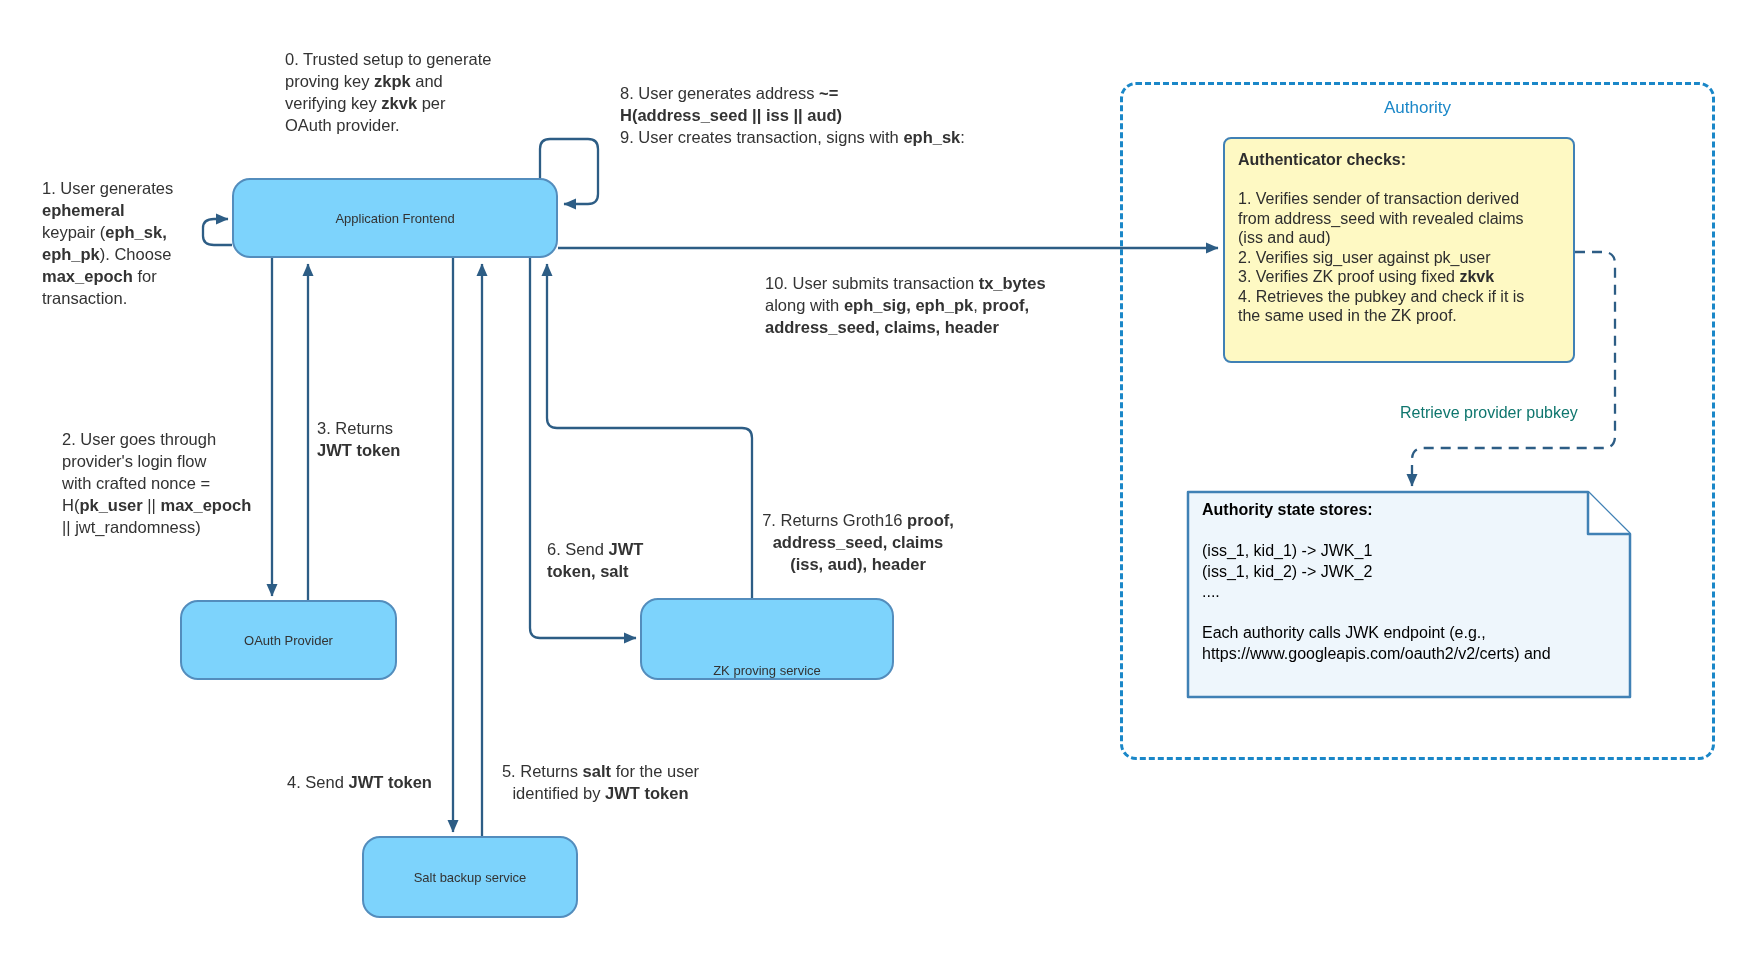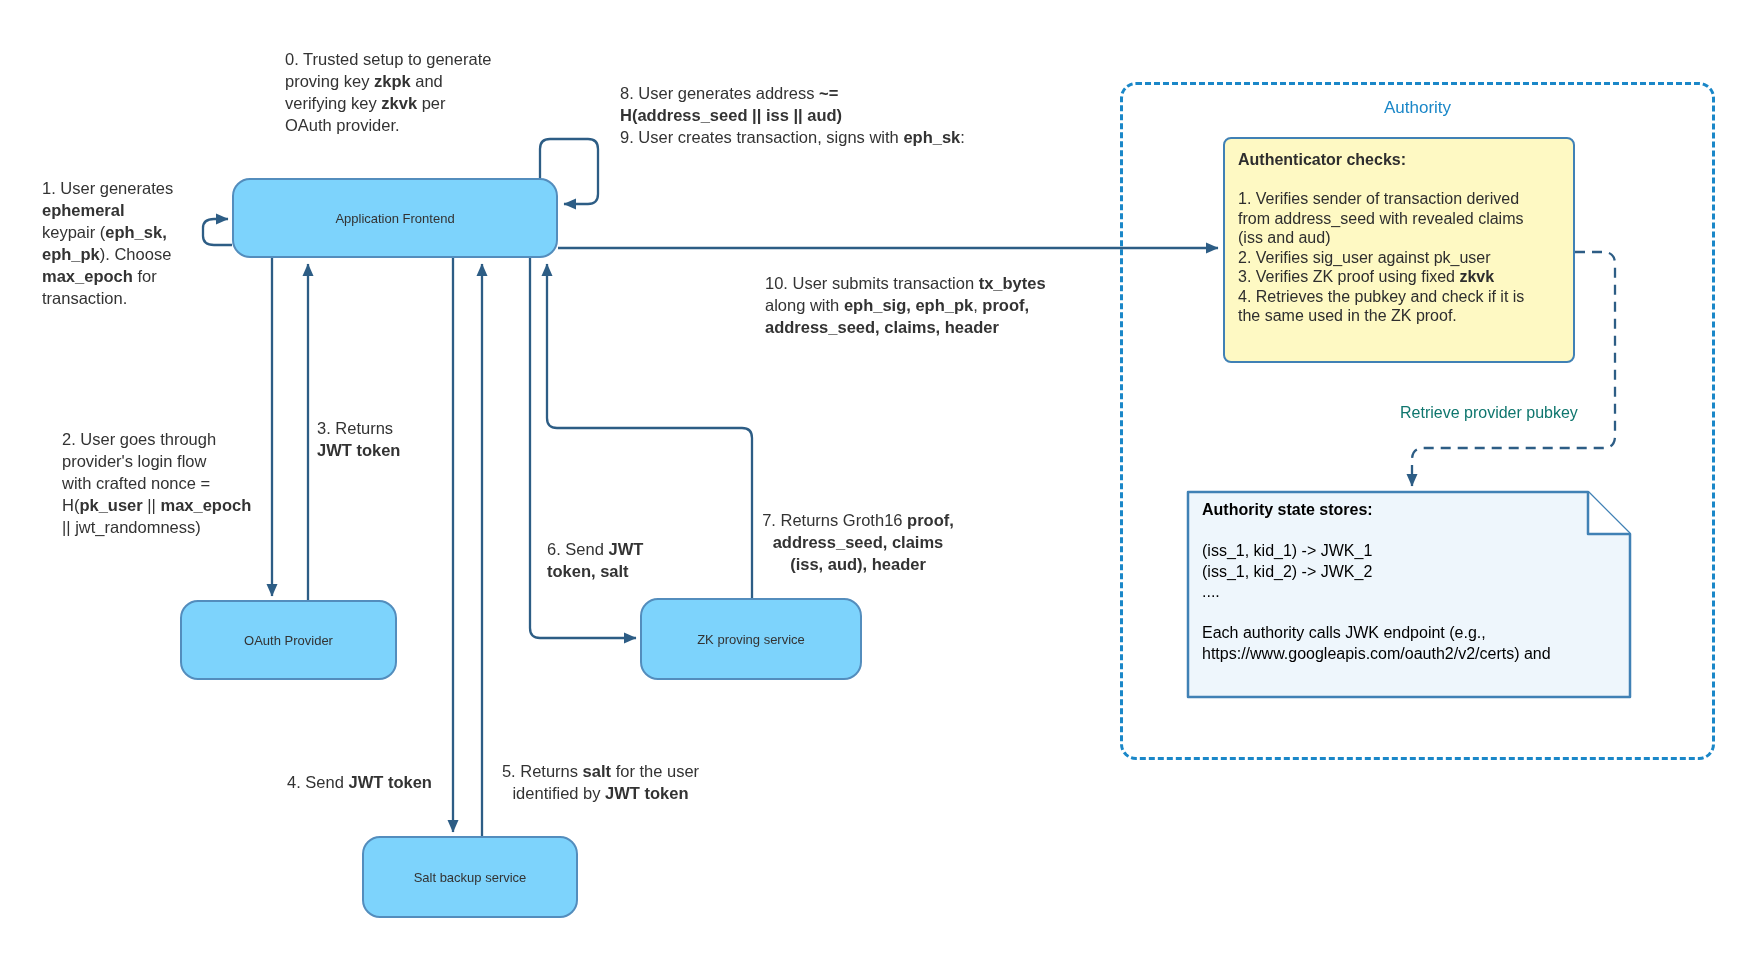--- a/index.html
+++ b/index.html
@@ -49,21 +49,21 @@
 
 <div class="node" style="left:232px;top:178px;width:326px;height:80px;">
   <span>Application Frontend</span>
 </div>
 <div class="node" style="left:180px;top:600px;width:217px;height:80px;">
   <span>OAuth Provider</span>
 </div>
 <div class="node" style="left:362px;top:836px;width:216px;height:82px;">
   <span>Salt backup service</span>
 </div>
-<div class="node" style="left:640px;top:598px;width:222px;height:82px;">
+<div class="node" style="left:640px;top:598px;width:254px;height:82px;align-items:flex-end;">
   <span>ZK proving service</span>
 </div>
 
 <div class="note rich" style="left:1223px;top:137px;width:352px;height:226px;">
     <div class="rt-line"><span class="b">Authenticator checks:</span></div>
     <div class="rt-line">&nbsp;</div>
     <div class="rt-line"><span>1. Verifies sender of transaction derived</span></div>
     <div class="rt-line"><span>from address_seed with revealed claims</span></div>
     <div class="rt-line"><span>(iss and aud)</span></div>
     <div class="rt-line"><span>2. Verifies sig_user against pk_user</span></div>

